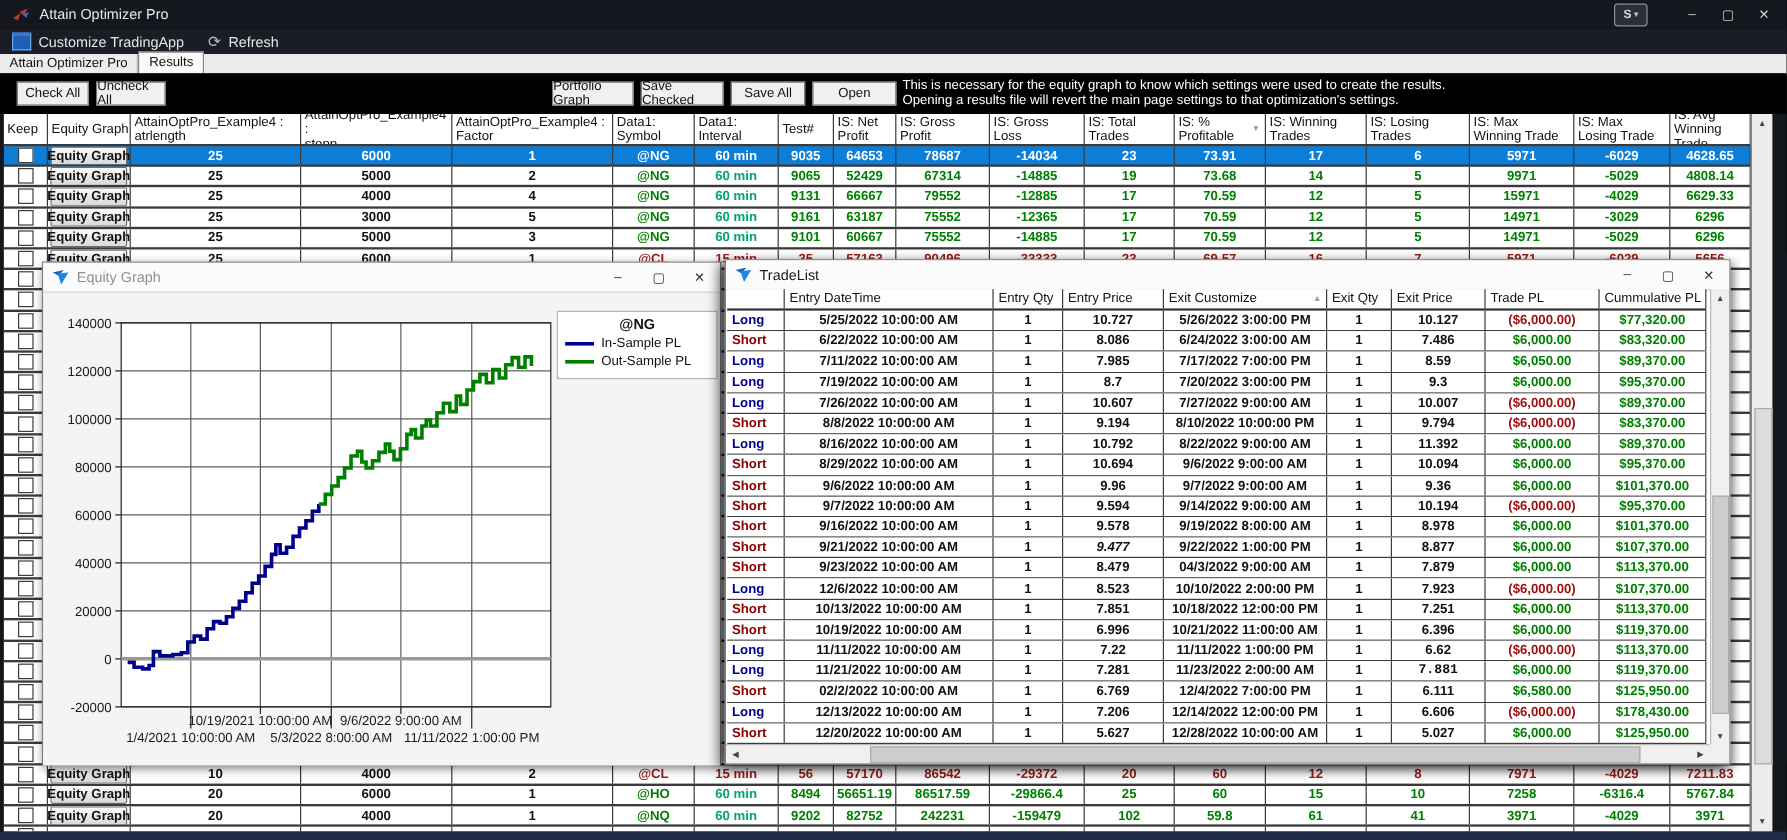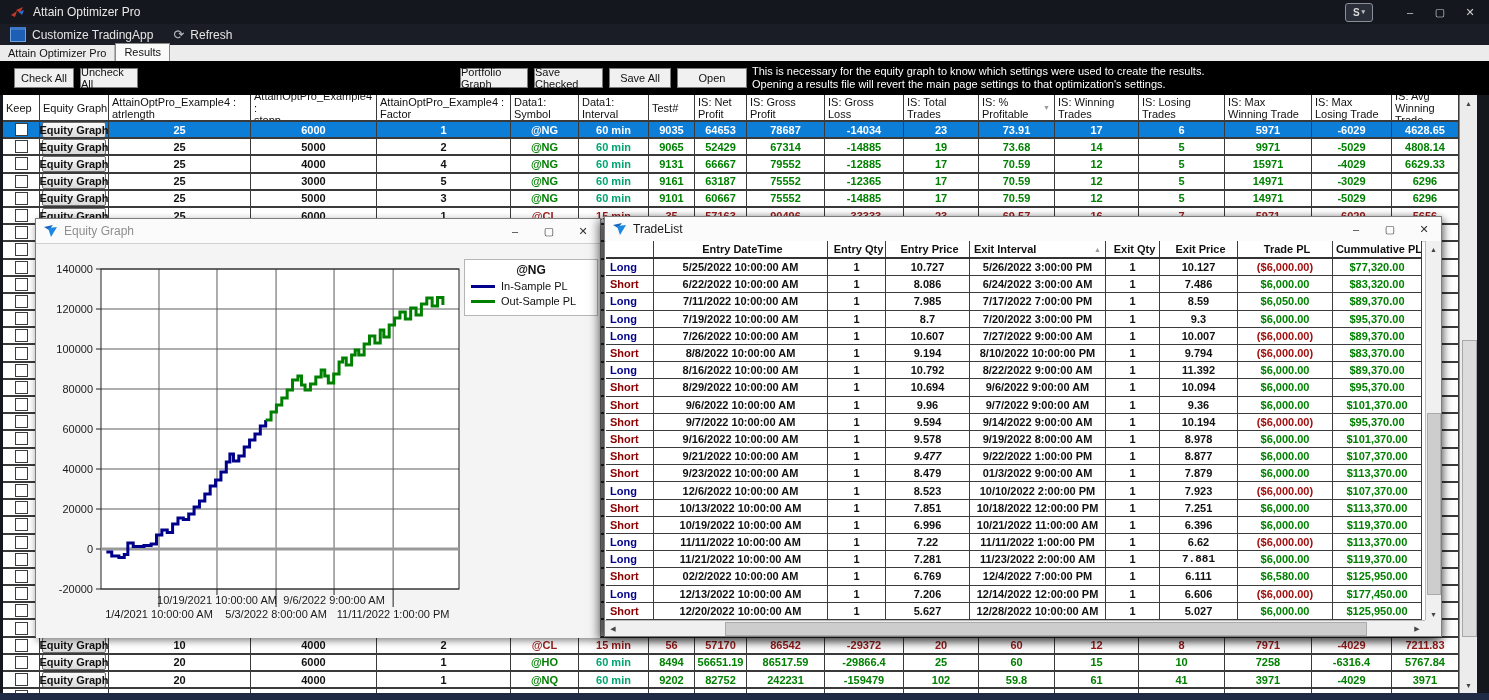--- a/index.html
+++ b/index.html
@@ -74,21 +74,21 @@
   .legend-row{display:flex;align-items:center;gap:6px;font-size:11px;color:#111;line-height:15px;}
   .legend-swatch{width:24px;height:3px;flex:none;}
 
   #tradelist-window{left:604px;top:216px;width:838px;height:421px;box-shadow:-5px 4px 10px rgba(0,0,0,.6),2px 3px 8px rgba(0,0,0,.5);background:#fff;}
   #tradelist-window .wname{color:#1a1a1a;}
   #tl-table{position:absolute;left:1px;top:24px;width:816px;}
   .trow{display:flex;height:17.2px;background:#fff;border-bottom:1px solid #3c3c3c;box-sizing:border-box;}
   .trow.hdr{height:18px;border-bottom:2px solid #333;}
   .tcell{border-right:1px solid #3c3c3c;box-sizing:border-box;display:flex;align-items:center;justify-content:center;
          font-size:11px;font-weight:bold;color:#111;overflow:hidden;white-space:nowrap;flex:none;}
-  .trow.hdr .tcell{font-weight:bold;justify-content:center;padding-left:4px;color:#111;}
+  .trow.hdr .tcell{font-weight:normal;justify-content:flex-start;padding-left:4px;color:#111;}
   .tcell.side{justify-content:flex-start;padding-left:4px;}
   .tcell.long{color:#00008b;} .tcell.short{color:#8b0000;}
   .tcell.plpos{color:#008000;} .tcell.plneg{color:#a01010;}
   .tl-vscroll{position:absolute;right:0;top:24px;width:16px;height:381px;background:#f0f0f0;border-left:1px solid #bbb;box-sizing:border-box;}
   .tl-vscroll .thumb{position:absolute;left:1px;width:12px;top:172px;height:180px;background:#cdcdcd;border:1px solid #aaa;}
   .tl-hscroll{position:absolute;left:0;bottom:0;height:16px;right:16px;background:#f0f0f0;border-top:1px solid #bbb;box-sizing:border-box;}
   .tl-hscroll .thumb{position:absolute;top:1px;height:12px;left:120px;width:640px;background:#cdcdcd;border:1px solid #aaa;}
   .harrow{position:absolute;top:0;width:16px;height:100%;display:flex;align-items:center;justify-content:center;font-size:7px;color:#444;}
   .corner{position:absolute;right:0;bottom:0;width:16px;height:16px;background:#f0f0f0;}
 
@@ -1052,21 +1052,21 @@
           <div class="tcell" style="width: 174px;">
             <span>Entry DateTime</span>
           </div>
           <div class="tcell" style="width: 58px;">
             <span>Entry Qty</span>
           </div>
           <div class="tcell" style="width: 84px;">
             <span>Entry Price</span>
           </div>
           <div class="tcell" style="width: 136px;">
-            <span>Exit Interval</span>
+            <span>Exit Customize</span>
             <span class="sortglyph">▲</span>
           </div>
           <div class="tcell" style="width: 54px;">
             <span>Exit Qty</span>
           </div>
           <div class="tcell" style="width: 78px;">
             <span>Exit Price</span>
           </div>
           <div class="tcell" style="width: 95px;">
             <span>Trade PL</span>
@@ -1205,21 +1205,21 @@
           <div class="tcell" style="width: 54px;">1</div>
           <div class="tcell" style="width: 78px;">8.877</div>
           <div class="tcell plpos" style="width: 95px;">$6,000.00</div>
           <div class="tcell plpos" style="width: 89px;">$107,370.00</div>
         </div>
         <div class="trow">
           <div class="tcell side short" style="width: 48px;">Short</div>
           <div class="tcell" style="width: 174px;">9/23/2022 10:00:00 AM</div>
           <div class="tcell" style="width: 58px;">1</div>
           <div class="tcell" style="width: 84px;">8.479</div>
-          <div class="tcell" style="width: 136px;">01/3/2022 9:00:00 AM</div>
+          <div class="tcell" style="width: 136px;">04/3/2022 9:00:00 AM</div>
           <div class="tcell" style="width: 54px;">1</div>
           <div class="tcell" style="width: 78px;">7.879</div>
           <div class="tcell plpos" style="width: 95px;">$6,000.00</div>
           <div class="tcell plpos" style="width: 89px;">$113,370.00</div>
         </div>
         <div class="trow">
           <div class="tcell side long" style="width: 48px;">Long</div>
           <div class="tcell" style="width: 174px;">12/6/2022 10:00:00 AM</div>
           <div class="tcell" style="width: 58px;">1</div>
           <div class="tcell" style="width: 84px;">8.523</div>
@@ -1286,21 +1286,21 @@
         </div>
         <div class="trow">
           <div class="tcell side long" style="width: 48px;">Long</div>
           <div class="tcell" style="width: 174px;">12/13/2022 10:00:00 AM</div>
           <div class="tcell" style="width: 58px;">1</div>
           <div class="tcell" style="width: 84px;">7.206</div>
           <div class="tcell" style="width: 136px;">12/14/2022 12:00:00 PM</div>
           <div class="tcell" style="width: 54px;">1</div>
           <div class="tcell" style="width: 78px;">6.606</div>
           <div class="tcell plneg" style="width: 95px;">($6,000.00)</div>
-          <div class="tcell plpos" style="width: 89px;">$177,450.00</div>
+          <div class="tcell plpos" style="width: 89px;">$178,430.00</div>
         </div>
         <div class="trow">
           <div class="tcell side short" style="width: 48px;">Short</div>
           <div class="tcell" style="width: 174px;">12/20/2022 10:00:00 AM</div>
           <div class="tcell" style="width: 58px;">1</div>
           <div class="tcell" style="width: 84px;">5.627</div>
           <div class="tcell" style="width: 136px;">12/28/2022 10:00:00 AM</div>
           <div class="tcell" style="width: 54px;">1</div>
           <div class="tcell" style="width: 78px;">5.027</div>
           <div class="tcell plpos" style="width: 95px;">$6,000.00</div>

